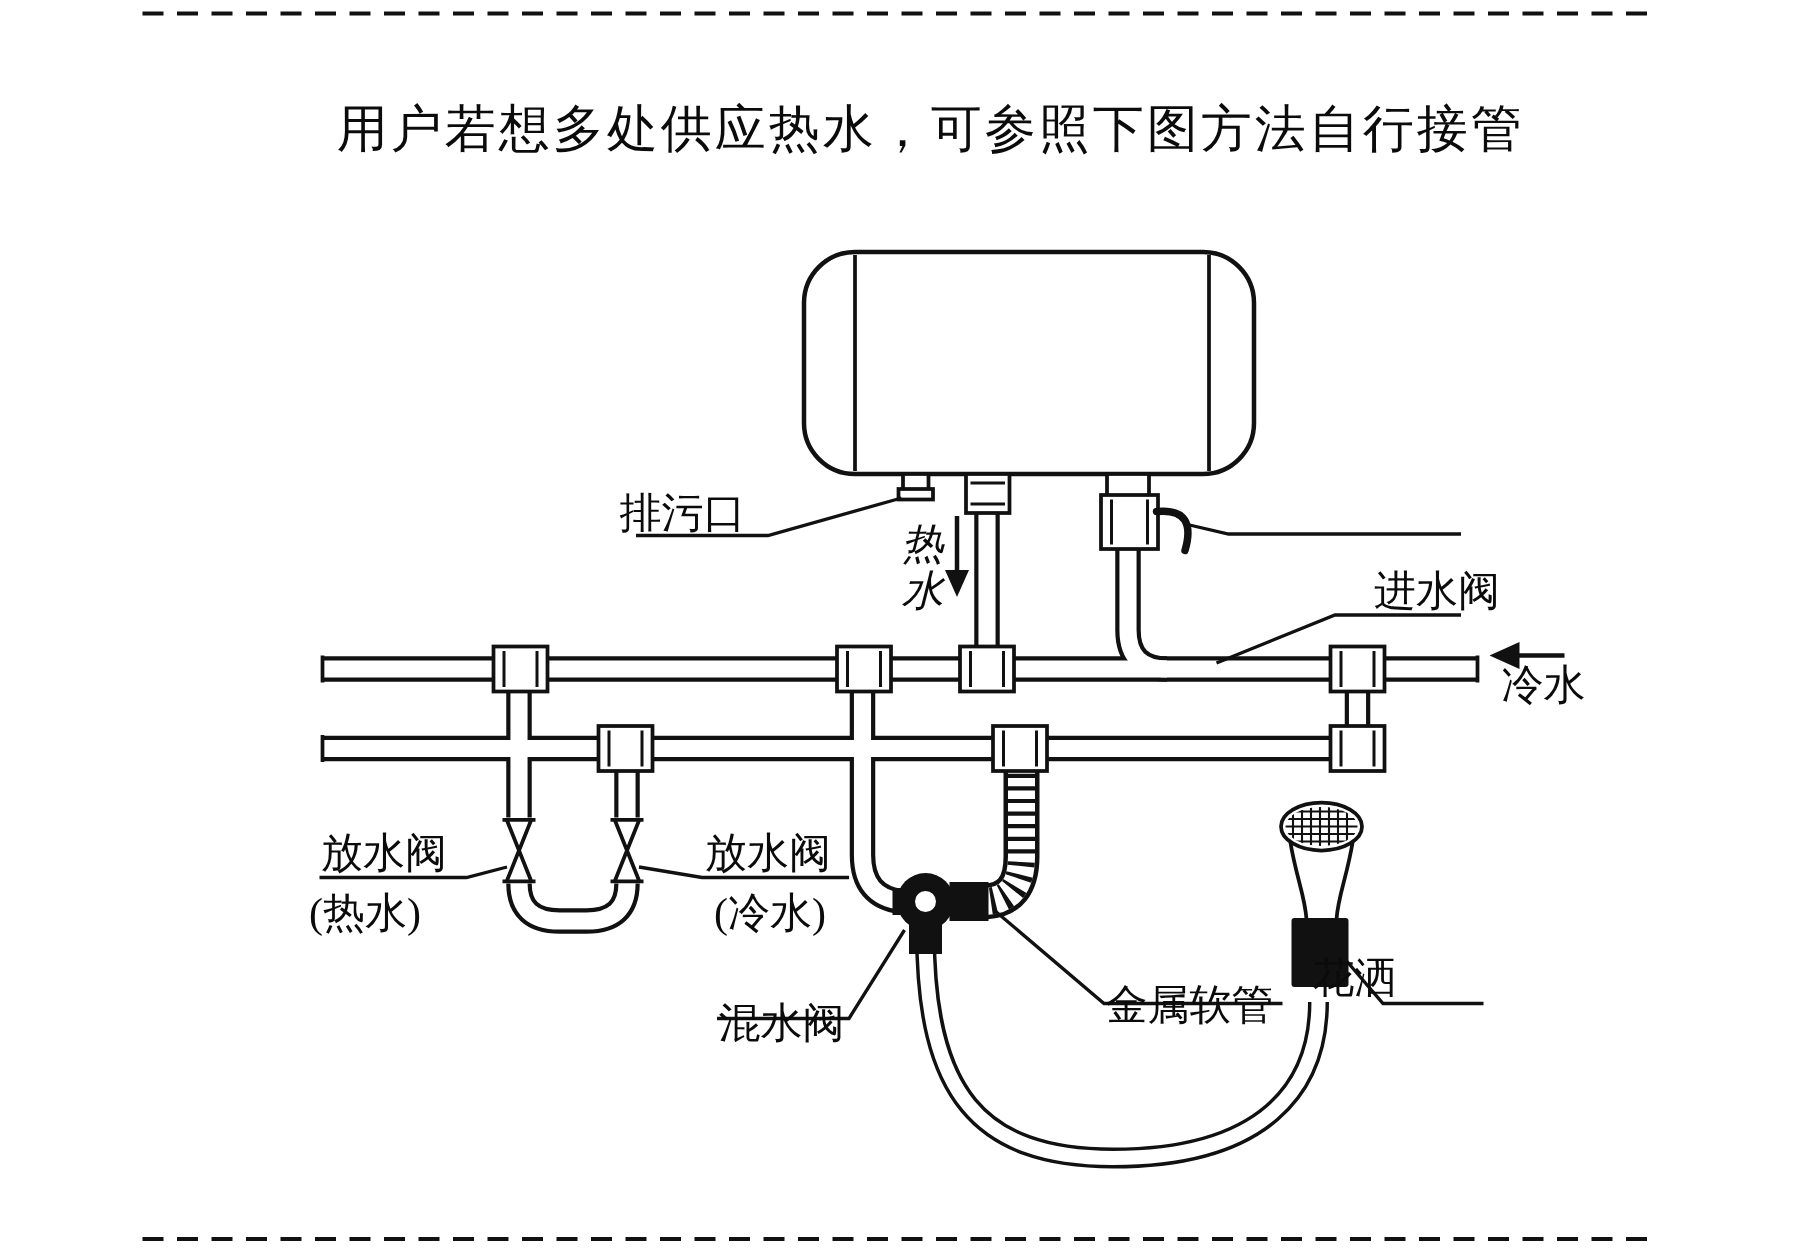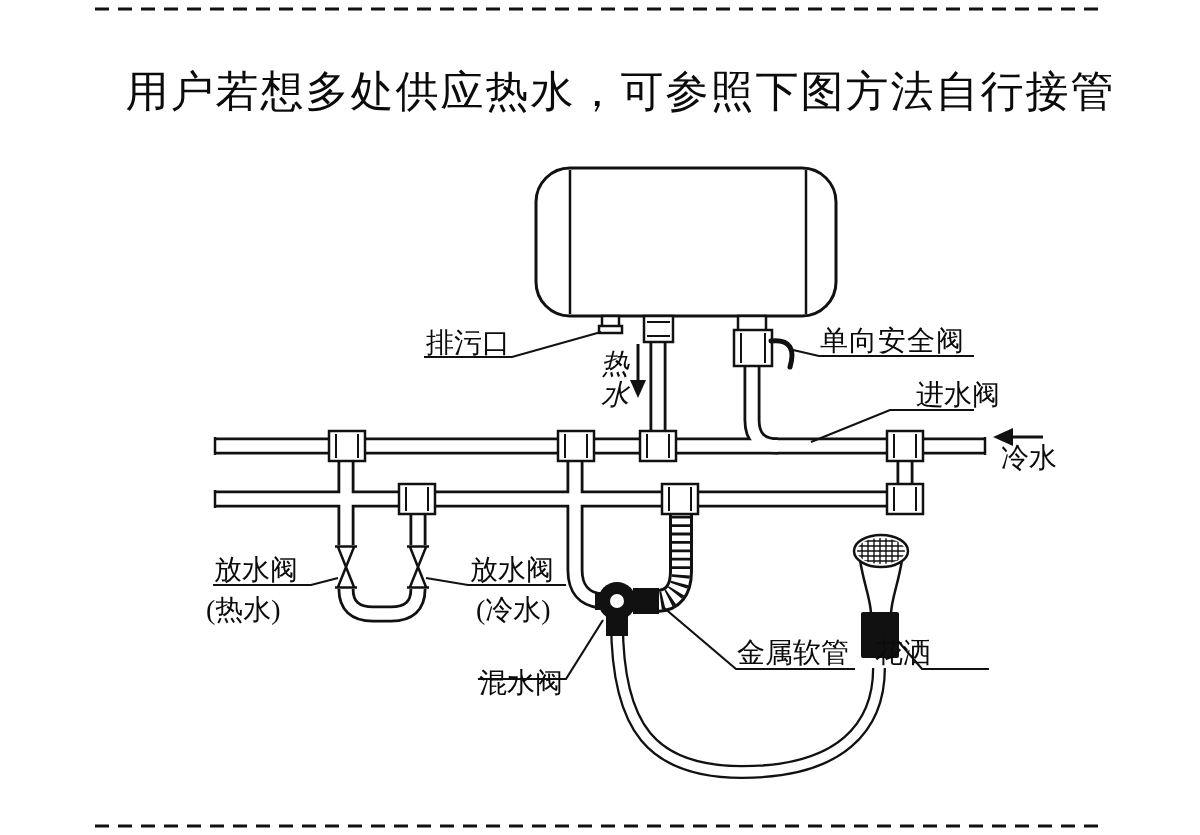--- a/index.html
+++ b/index.html
@@ -1,20 +1,20 @@
 <!DOCTYPE html>
 <html><head>
 <meta charset="utf-8">
 <style>
   html,body{margin:0;padding:0;background:#ffffff;}
   .stage{position:relative;width:1200px;height:835px;background:#fff;overflow:hidden;
          font-family:"Liberation Serif","DejaVu Serif",serif;color:#101010;}
   .stage svg{position:absolute;left:0;top:0;}
   .title{position:absolute;left:0;right:0;top:63px;text-align:center;
-         font-size:43px;letter-spacing:2px;white-space:nowrap;color:#0b0b0b;margin-left:41px;}
+         font-size:34px;letter-spacing:2px;white-space:nowrap;color:#0b0b0b;margin-left:41px;}
   .lbl{position:absolute;font-size:28px;line-height:1.05;white-space:nowrap;color:#0b0b0b;}
   .stacked{white-space:normal;width:33px;word-break:break-all;line-height:31px;font-style:italic;}
   .sp1{letter-spacing:1px;}
   
   .wfill{fill:#ffffff;stroke:#111;stroke-width:2.5;}
   .s2{stroke:#111;stroke-width:2;fill:none;}
   .s22{stroke:#111;stroke-width:2.2;fill:none;}
   .s25{stroke:#111;stroke-width:2.5;fill:none;}
   .s3{stroke:#111;stroke-width:3;fill:none;}
   .dash{stroke:#111;stroke-width:2.8;stroke-dasharray:14 9;fill:none;}
@@ -178,25 +178,24 @@
       <path d="M213,585 H311 L338,578"></path>
       <path d="M566,585 H468 L426,578"></path>
       <path d="M478,679 H566 L603,620"></path>
       <path d="M855,669 H736 L663,607"></path>
       <path d="M989,669 H922 L898,641"></path>
     </g>
   </svg>
 
   <div class="title">用户若想多处供应热水，可参照下图方法自行接管</div>
 
-  <div class="lbl" style="left:426px;top:328px">排污口</div>
+  <div class="lbl" style="left:413px;top:328px">排污口</div>
   <div class="lbl stacked" style="left:601px;top:348px">热水</div>
-  <div class="lbl sp1" style="left:820px;top:326px">单向安全阀</div>
   <div class="lbl" style="left:916px;top:380px">进水阀</div>
   <div class="lbl" style="left:1001px;top:443px">冷水</div>
   <div class="lbl" style="left:214px;top:555px">放水阀</div>
   <div class="lbl" style="left:206px;top:595px">(热水)</div>
   <div class="lbl" style="left:470px;top:555px">放水阀</div>
   <div class="lbl" style="left:476px;top:595px">(冷水)</div>
   <div class="lbl" style="left:479px;top:668px">混水阀</div>
-  <div class="lbl" style="left:737px;top:638px">金属软管</div>
+  <div class="lbl" style="left:737px;top:656px">金属软管</div>
   <div class="lbl" style="left:875px;top:638px">花洒</div>
 </div>
 
 </body></html>

